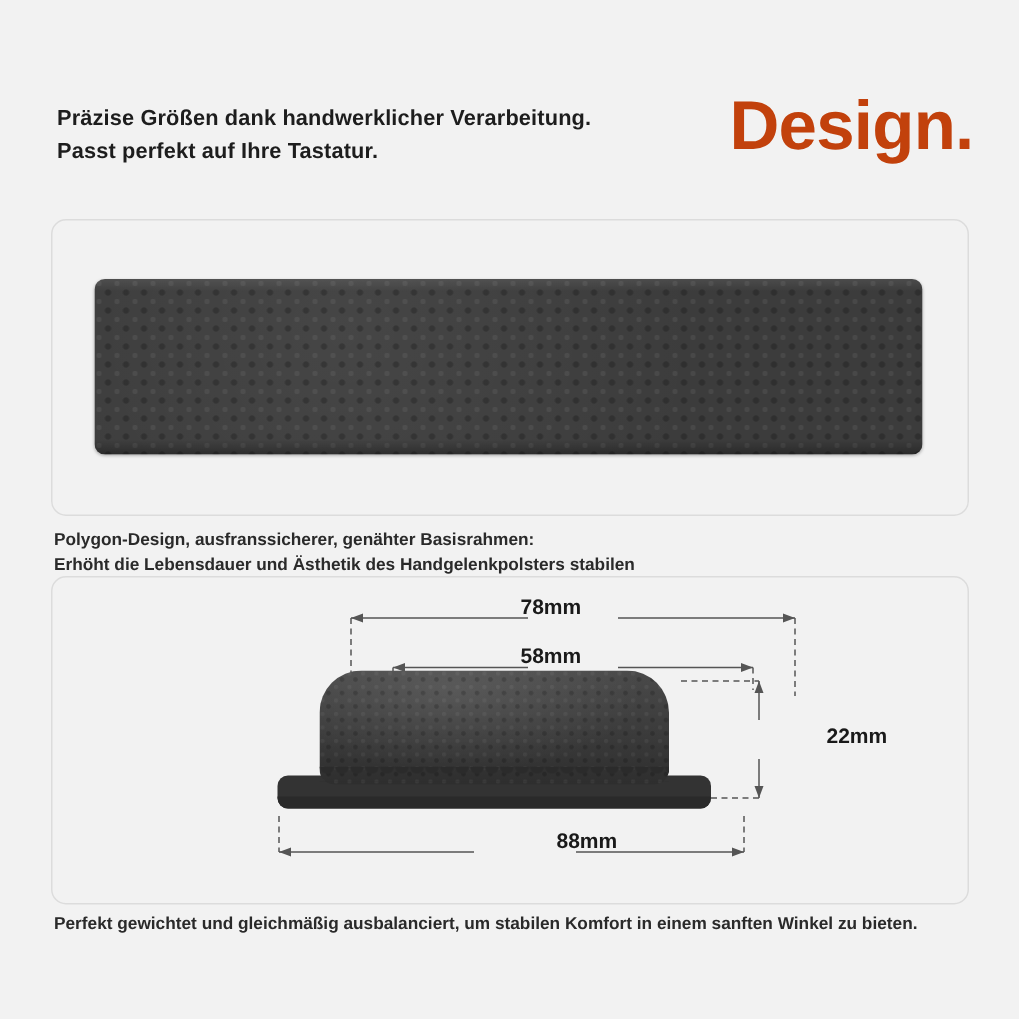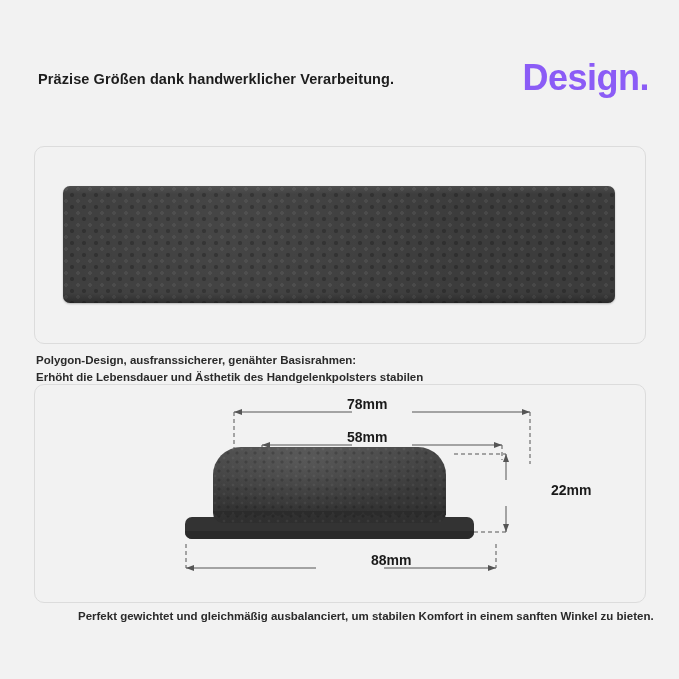--- a/index.html
+++ b/index.html
@@ -39,23 +39,23 @@
     color: #1d1d1d;
     letter-spacing: 0.1px;
   }
   .headline-lines div {
     white-space: nowrap;
   }
   .design-word {
     position: absolute;
     right: 0;
     top: 0;
-    font-size: 36px;
+    font-size: 46px;
     line-height: 1;
-    color: #8b5cf6;
+    color: #c2410c;
     letter-spacing: -0.5px;
   }
 
   
   .panel {
     position: absolute;
     border: 1px solid #dcdcdc;
     border-radius: 10px;
     background: transparent;
     box-sizing: border-box;
@@ -122,21 +122,20 @@
   .caption-mid div { white-space: nowrap; }
 
   
   .caption-bottom {
     position: absolute;
     left: 36px;
     top: 610px;
     font-size: 11.5px;
     color: #2a2a2a;
     white-space: nowrap;
-    margin-left: 42px;
   }
 
   
   .diagram {
     position: absolute;
     left: 34px;
     top: 384px;
     width: 612px;
     height: 219px;
   }
@@ -212,20 +211,21 @@
   }
 </style>
 </head>
 <body>
 
 <div class="page">
 
   <div class="header">
     <div class="headline-lines">
       <div>Präzise Größen dank handwerklicher Verarbeitung.</div>
+      <div>Passt perfekt auf Ihre Tastatur.</div>
     </div>
     <div class="design-word">Design.</div>
   </div>
 
   <div class="panel panel-top"></div>
 
   <div class="pad-long">
     <div class="texture"></div>
     <div class="topedge"></div>
     <div class="botedge"></div>

